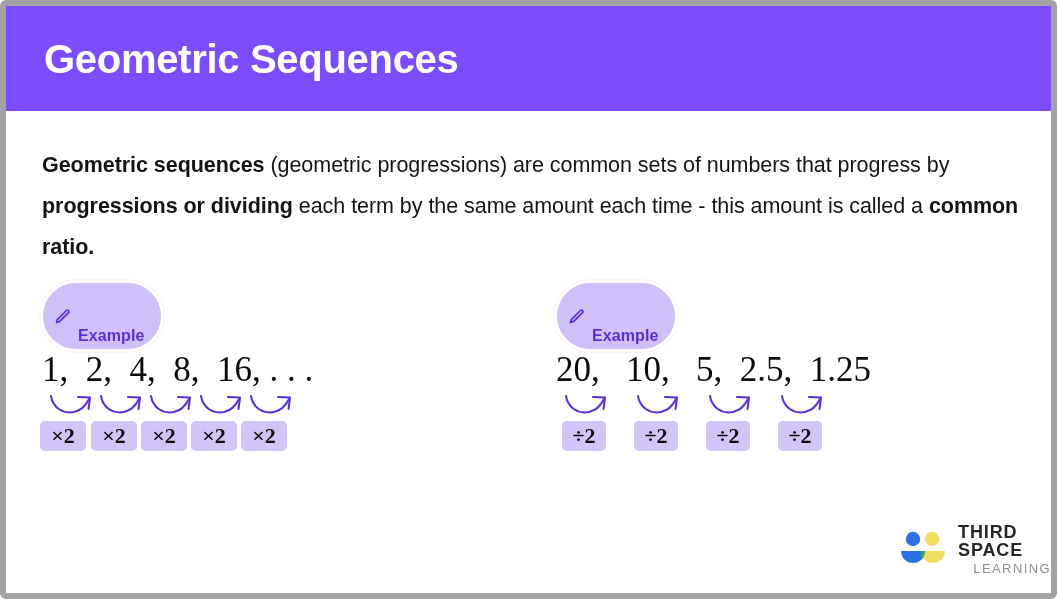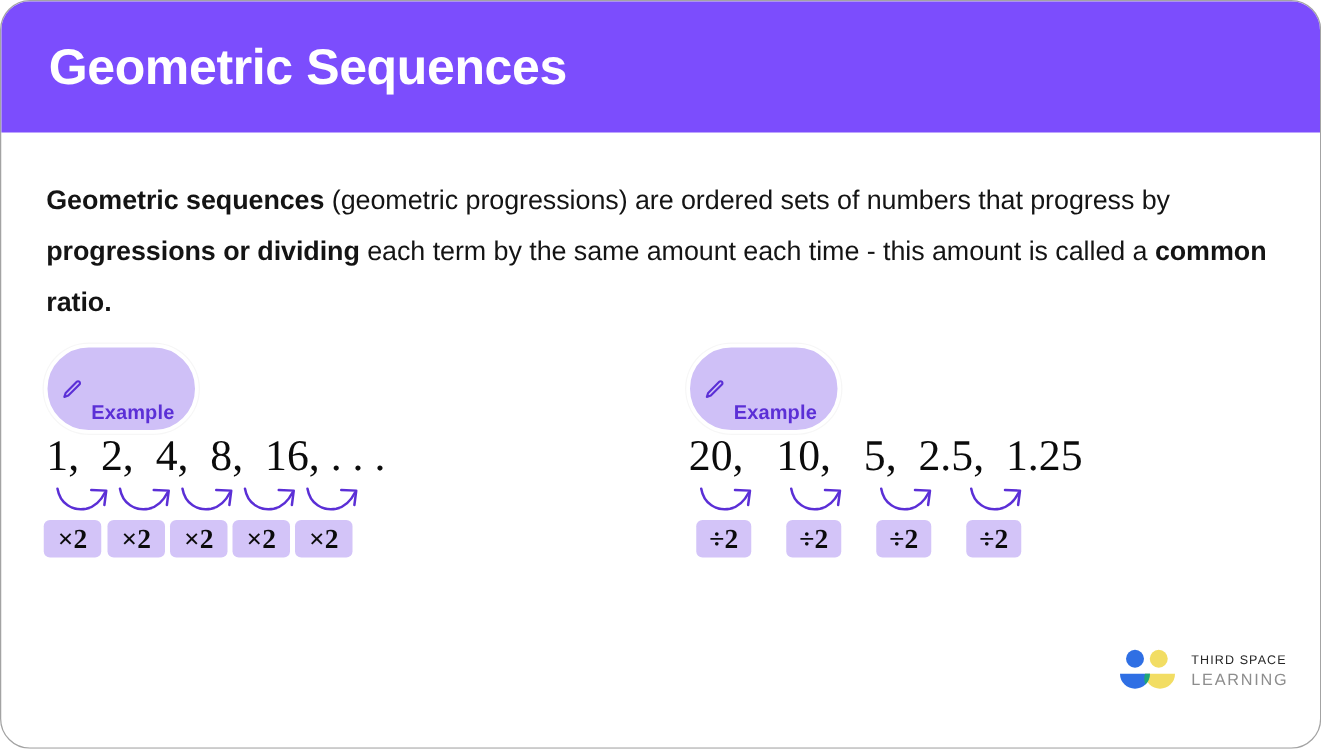--- a/index.html
+++ b/index.html
@@ -10,22 +10,22 @@
     background: #ffffff;
     font-family: "Liberation Sans", sans-serif;
     overflow: hidden;
   }
 
   #card {
     position: relative;
     width: 1057px;
     height: 599px;
     background: #ffffff;
-    border: 1px solid #a3a3a3;
-    border-radius: 24px;
+    border: 6px solid #a3a3a3;
+    border-radius: 6px;
     overflow: hidden;
   }
 
   
   #header {
     position: absolute;
     left: 0;
     top: 0;
     width: 1057px;
     height: 105px;
@@ -116,22 +116,22 @@
     left: 893px;
     top: 517px;
     display: flex;
     align-items: center;
     gap: 11px;
   }
   #logo-mark { display: block; width: 48px; height: 38px; }
   #logo-text { line-height: 1; }
   #logo-line1 {
     display: block;
-    font-size: 10px;
-    font-weight: normal;
+    font-size: 18px;
+    font-weight: bold;
     color: #262626;
     letter-spacing: 0.9px;
   }
   #logo-line2 {
     display: block;
     font-size: 13px;
     color: #8d8d8d;
     letter-spacing: 1.4px;
     text-align: right;
     margin-top: 3px;
@@ -139,21 +139,21 @@
 </style>
 </head>
 <body>
 
 <div id="card">
 
   <div id="header" style="background: rgb(124, 77, 253);">
     <div id="header-title" style="color: rgb(255, 255, 255);">Geometric Sequences</div>
   </div>
 
-  <div id="body-text"><b>Geometric sequences</b><span> (geometric progressions) are ordered sets of numbers that progress by </span><b>progressions or dividing</b><span> each term by the same amount each time - this amount is called a </span><b>common ratio.</b></div>
+  <div id="body-text"><b>Geometric sequences</b><span> (geometric progressions) are common sets of numbers that progress by </span><b>progressions or dividing</b><span> each term by the same amount each time - this amount is called a </span><b>common ratio.</b></div>
 
   <div class="example-block" id="example-left">
     <div class="example-badge" style="background: rgb(207, 192, 247);">
       <span class="pencil-icon-wrap">
         <svg class="pencil-icon" viewBox="0 0 24 24" fill="none" stroke="#5b2fd6" stroke-width="2.4" stroke-linecap="round" stroke-linejoin="round" aria-hidden="true">
           <path d="M17.5 3.5a2.1 2.1 0 0 1 3 3L8 19l-4.5 1.5L5 16z"></path>
         </svg>
       </span>
       <span class="badge-label" style="color: rgb(91, 47, 214);">Example</span>
     </div>

